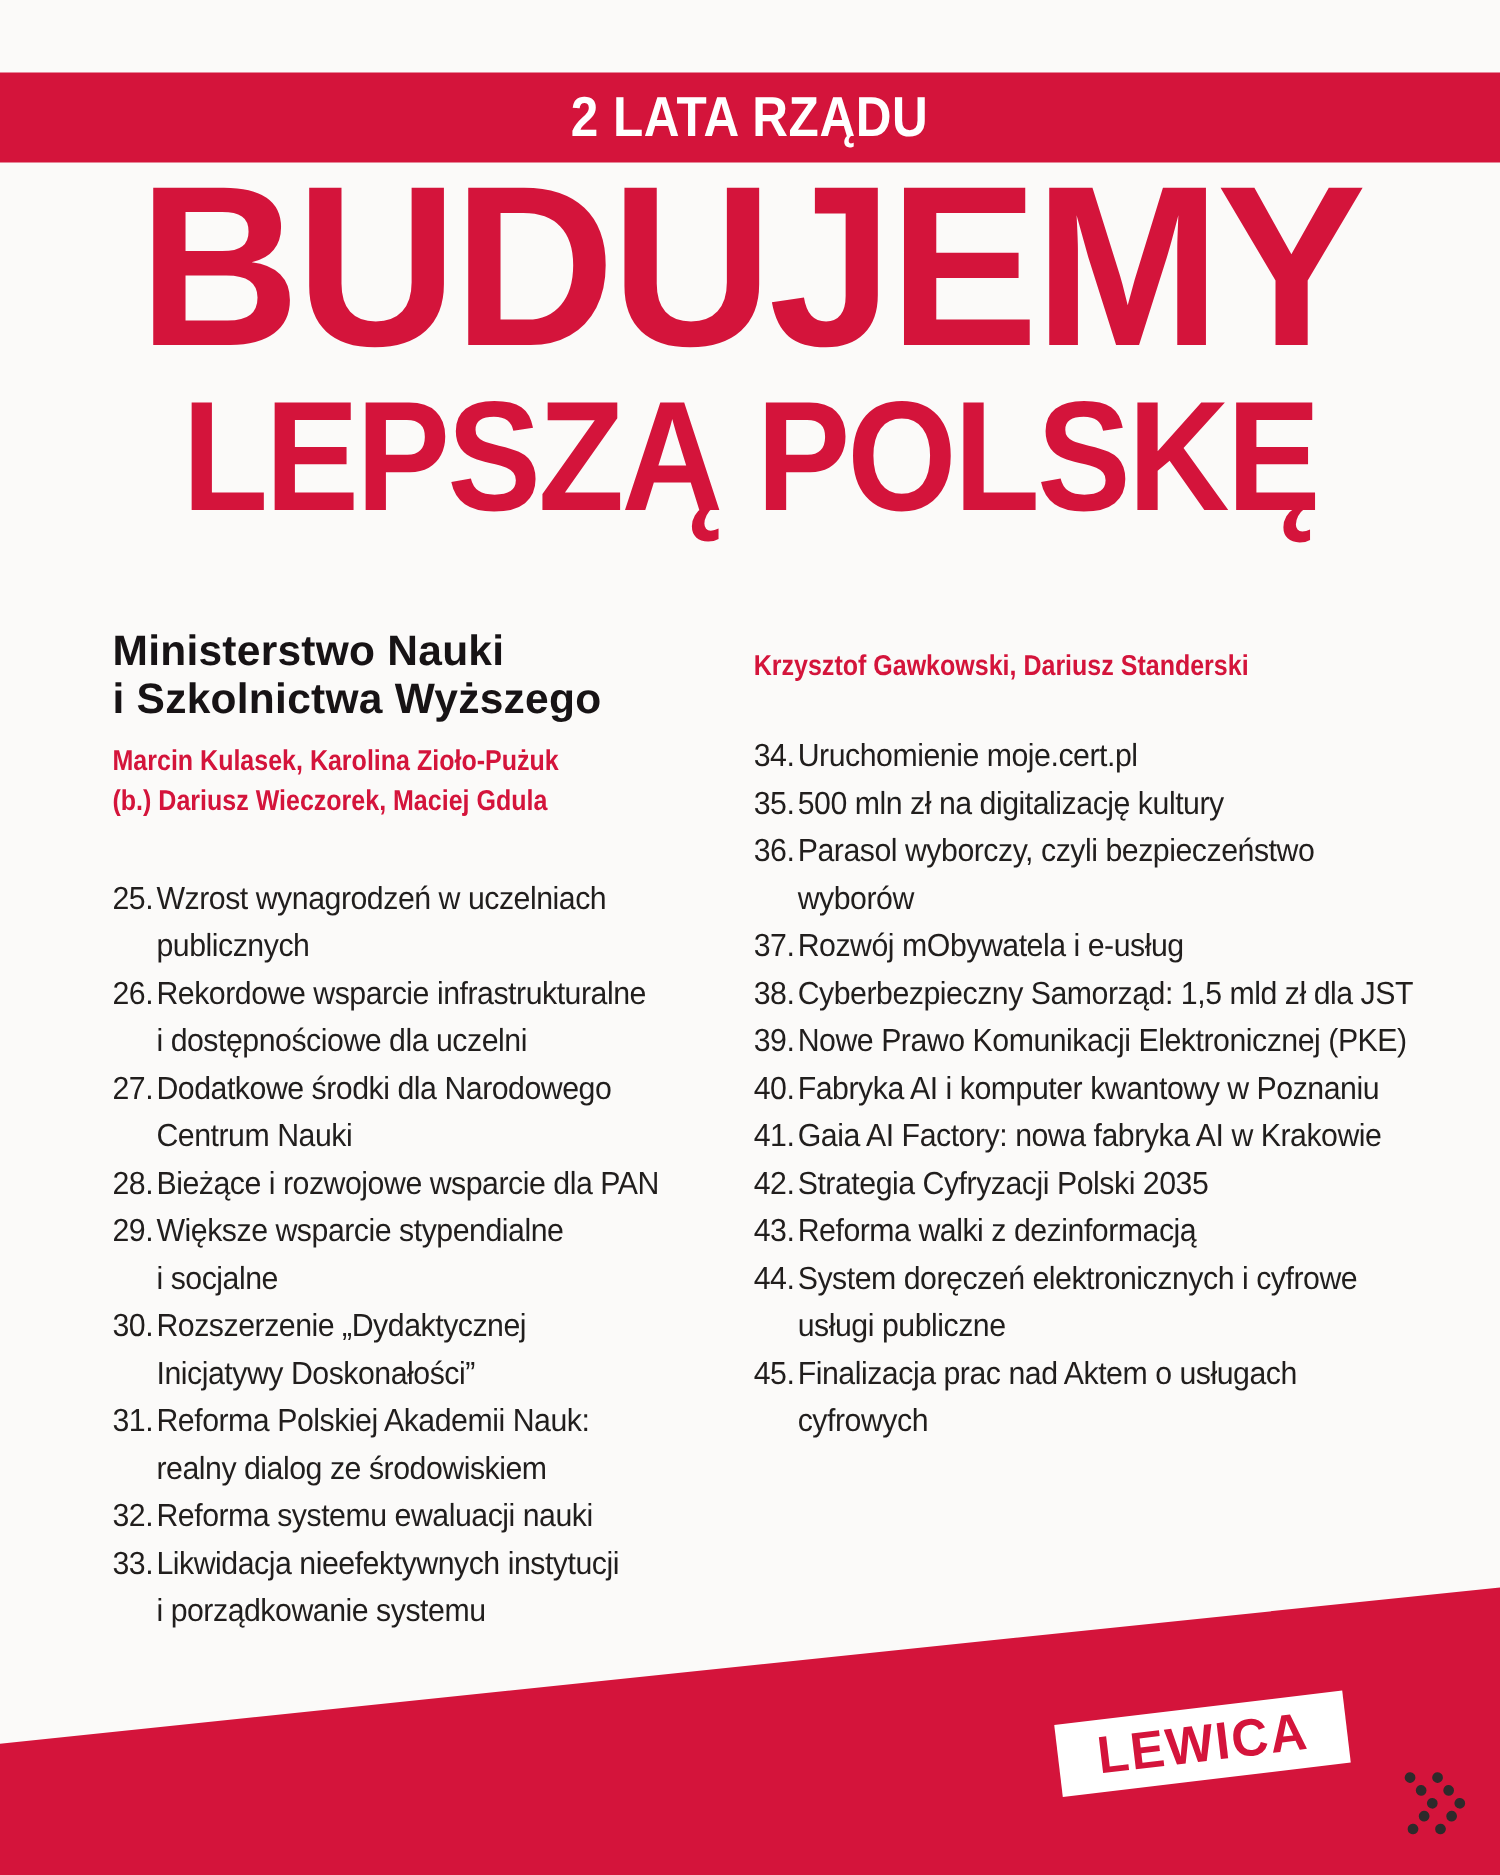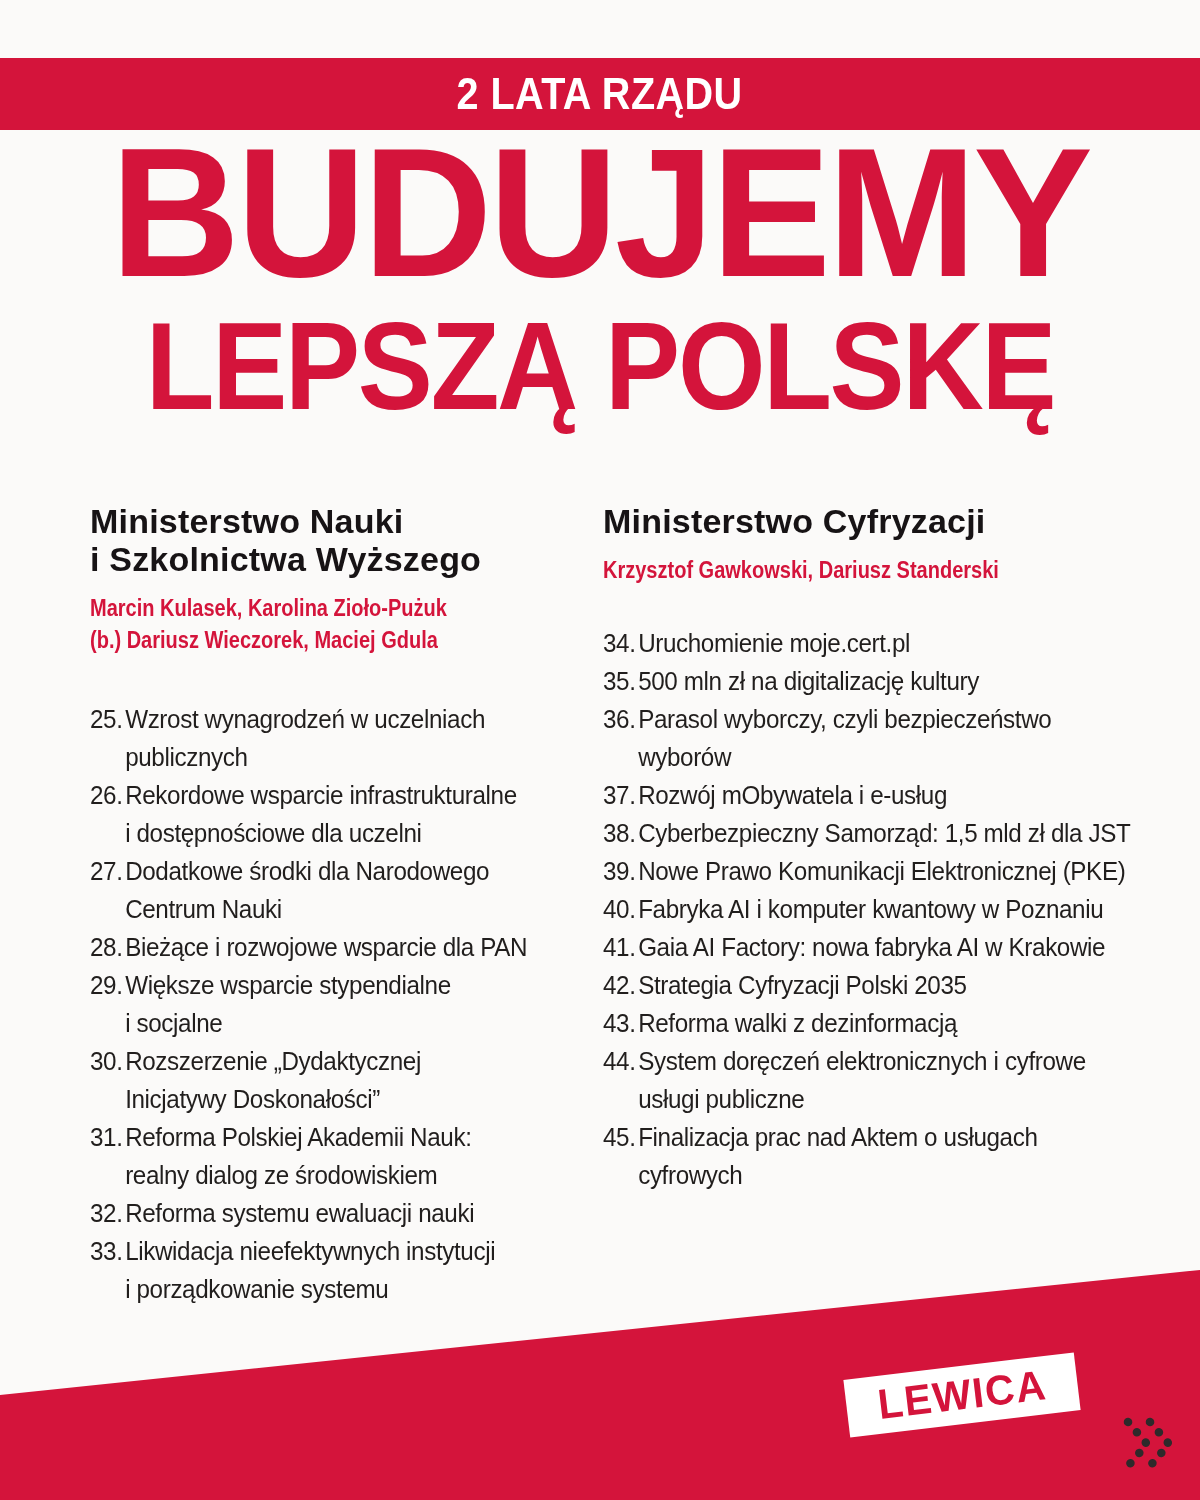--- a/index.html
+++ b/index.html
@@ -145,21 +145,20 @@
         </div>
         <div class="item">
           <span class="num">33.</span>
           <span class="txt">Likwidacja nieefektywnych instytucji
 i porządkowanie systemu</span>
         </div>
       </div>
   </div>
 
   <div class="col right">
-    <div class="ministry">Ministerstwo Cyfryzacji</div>
     <div class="ministers">Krzysztof Gawkowski, Dariusz Standerski</div>
     <div class="list">
         <div class="item">
           <span class="num">34.</span>
           <span class="txt">Uruchomienie moje.cert.pl</span>
         </div>
         <div class="item">
           <span class="num">35.</span>
           <span class="txt">500 mln zł na digitalizację kultury</span>
         </div>

